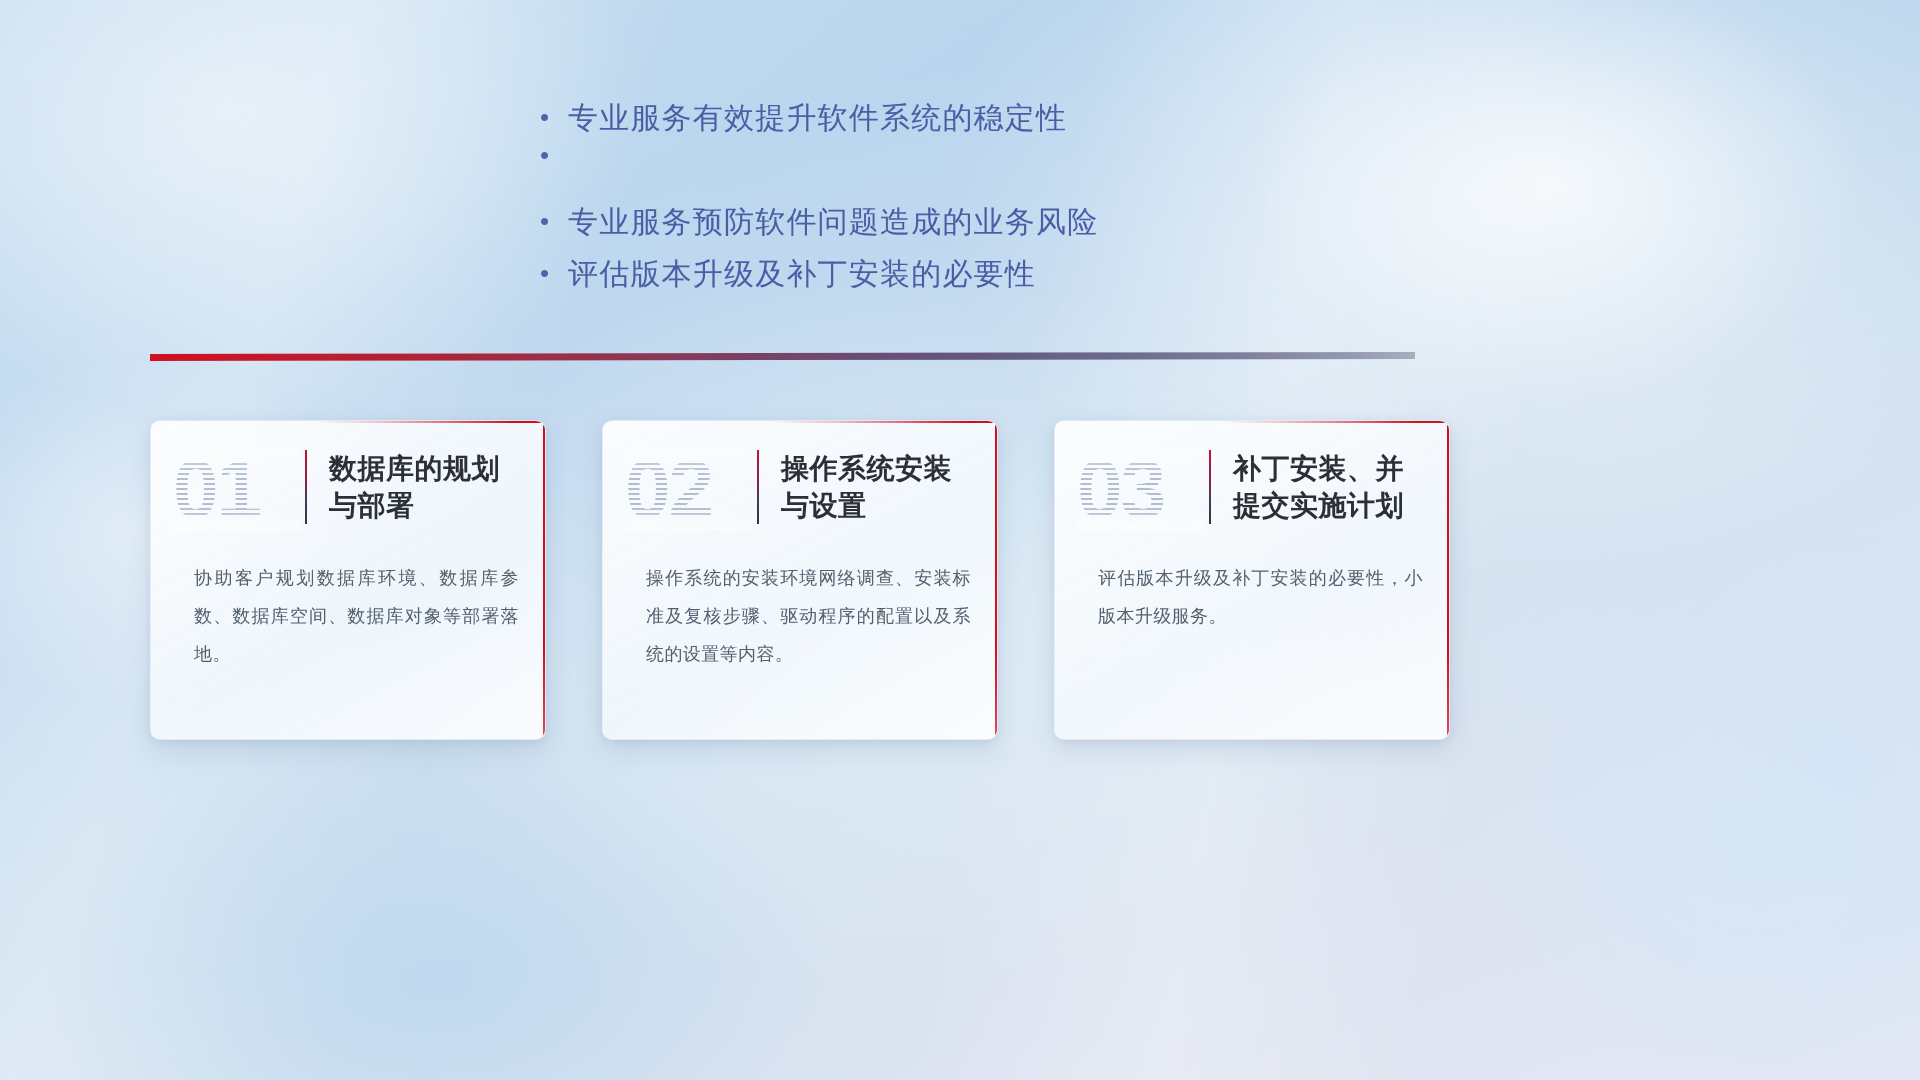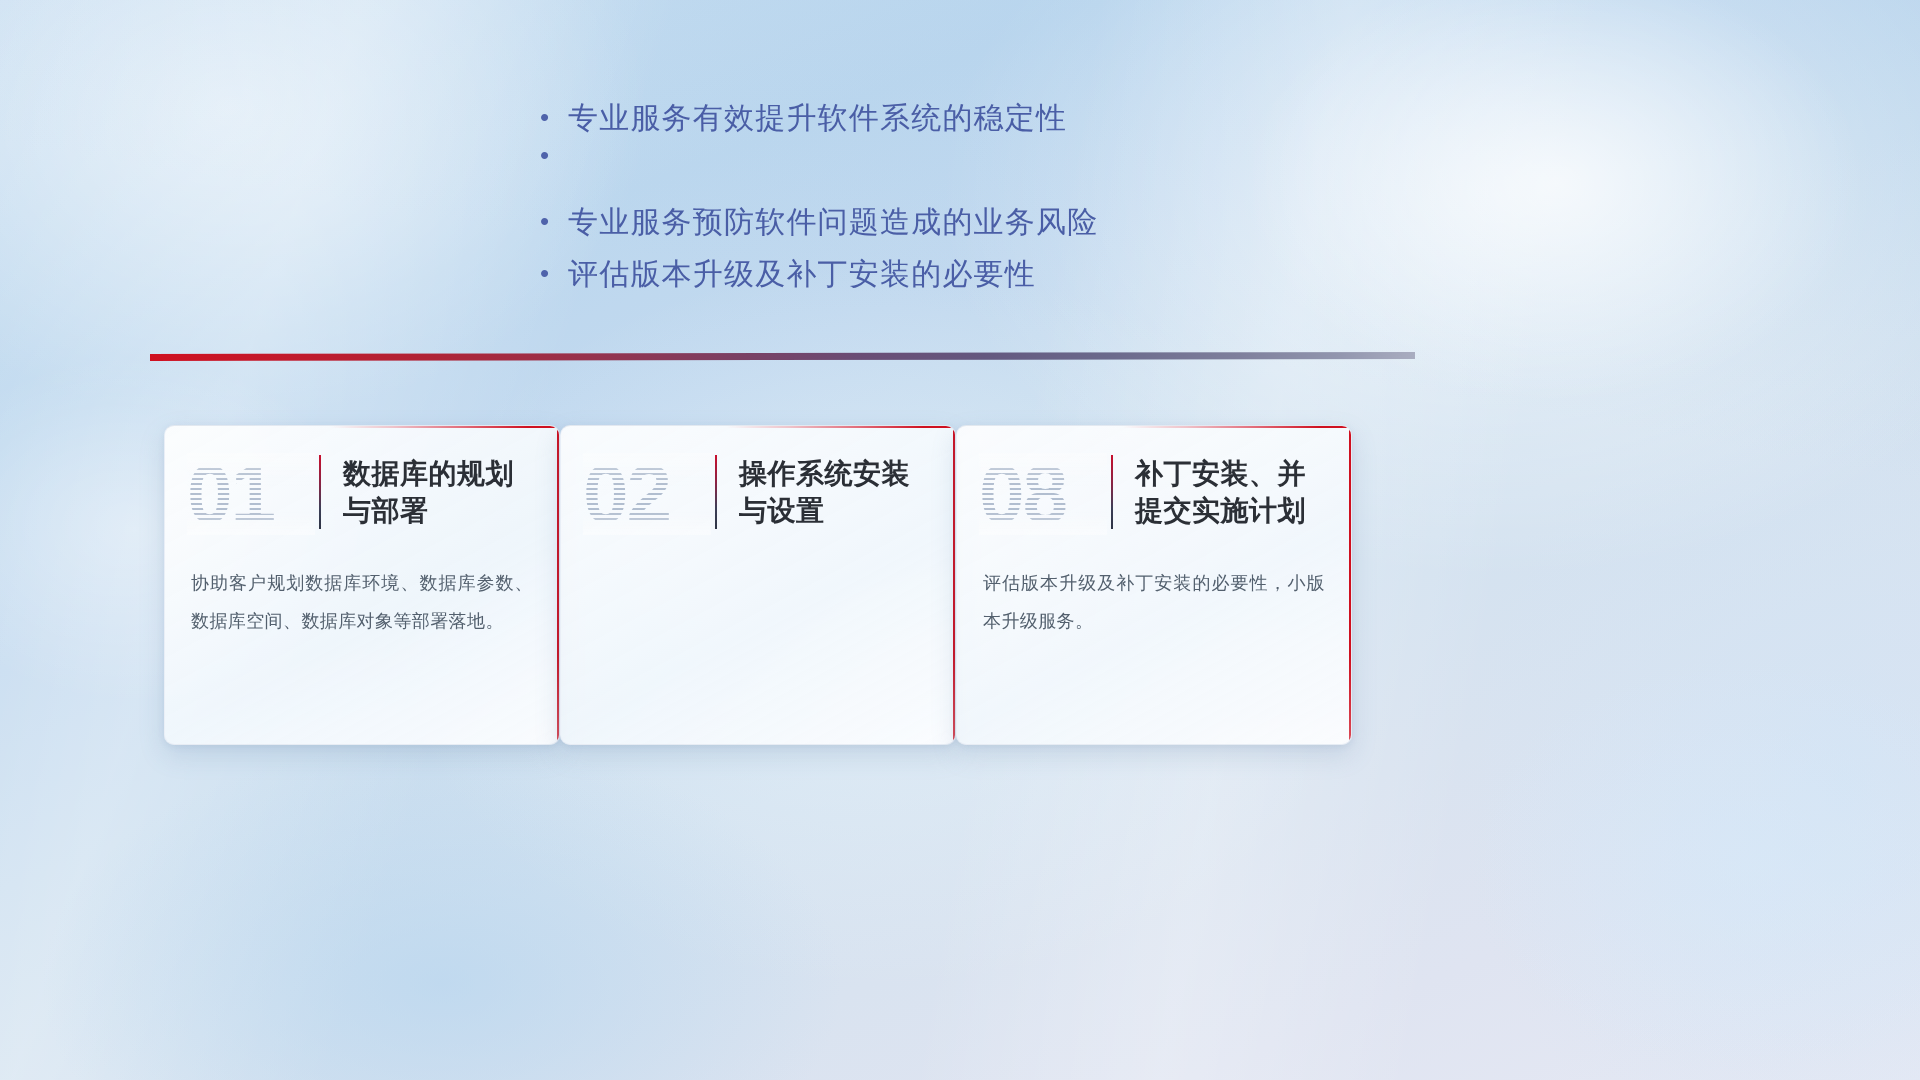--- a/index.html
+++ b/index.html
@@ -79,23 +79,23 @@
     background:linear-gradient(90deg,
       #cf1020 0%, #c3192b 10%, #b02336 22%, #98314b 34%,
       #7c3f62 46%, #6a4c74 56%, #64587f 66%, #6b6a8c 76%,
       #7e7f9c 86%, #9296ae 94%, #a9adc0 100%);
     clip-path:polygon(0% 22%, 100% 0%, 100% 78%, 0% 100%);
     filter:drop-shadow(0 1px 1px rgba(40,60,110,.22));
   }
 
   
   .cards {
-    position:absolute; left:164px; top:420px;
+    position:absolute; left:150px; top:420px;
     width:1300px; height:330px; z-index:5;
-    display:flex; align-items:center;
+    display:flex; gap:56px;
   }
   .card {
     position:relative; width:396px; height:320px;
     border-radius:10px;
     background:linear-gradient(152deg,
       rgba(255,255,255,.90) 0%,
       rgba(250,252,254,.88) 30%,
       rgba(244,249,253,.86) 58%,
       rgba(252,253,255,.93) 100%);
     box-shadow:0 10px 26px rgba(90,120,160,.18), 0 2px 6px rgba(90,120,160,.10);
@@ -147,21 +147,21 @@
   .v-rule {
     width:2px; height:74px; flex:0 0 2px; margin:0 22px 0 4px;
     background:linear-gradient(180deg, #c8102e 0%, #8a2344 38%, #3c3f57 72%, #2e3445 100%);
   }
   .card-title {
     font-size:28px; line-height:37px; font-weight:700;
     color:#2b2f36; letter-spacing:.5px;
     max-width:196px;
   }
   .card-body {
-    padding:6px 26px 0 26px;
+    padding:6px 26px 0 43px;
     font-size:18px; line-height:38px;
     color:#53606e; letter-spacing:.4px;
     text-align:justify;
   }
 </style>
 </head>
 <body>
 
 <div class="stage">
   <div class="bloom b1"></div>
@@ -204,27 +204,28 @@
     </div>
 
     <div class="card">
       <div class="accent-top"></div>
       <div class="accent-right"></div>
       <div class="card-head">
         <div class="ghost-num">02</div>
         <div class="v-rule"></div>
         <div class="card-title">操作系统安装与设置</div>
       </div>
+      <div class="card-body">操作系统的安装环境网络调查、安装标准及复核步骤、驱动程序的配置以及系统的设置等内容。</div>
     </div>
 
     <div class="card">
       <div class="accent-top"></div>
       <div class="accent-right"></div>
       <div class="card-head">
-        <div class="ghost-num">08</div>
+        <div class="ghost-num">03</div>
         <div class="v-rule"></div>
         <div class="card-title">补丁安装、并提交实施计划</div>
       </div>
       <div class="card-body">评估版本升级及补丁安装的必要性，小版本升级服务。</div>
     </div>
 
   </div>
 </div>
 
 </body></html>

